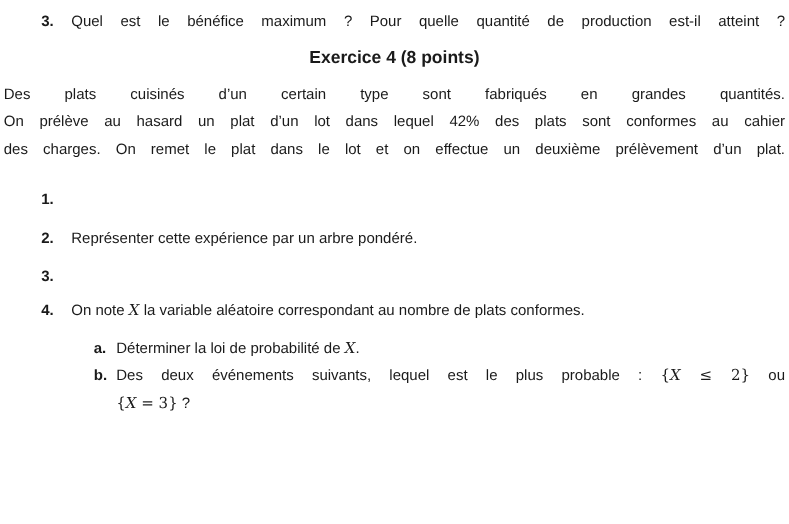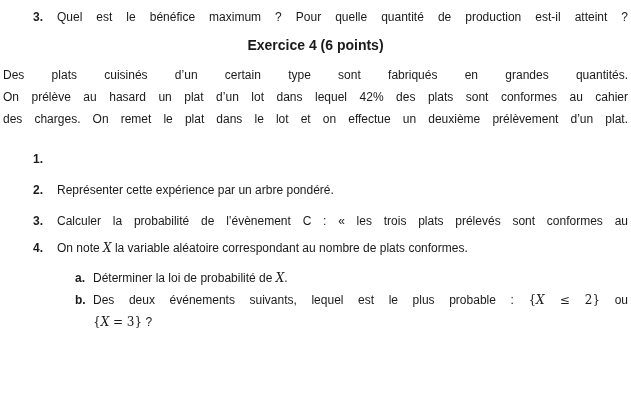--- a/index.html
+++ b/index.html
@@ -54,21 +54,21 @@
 
 <div class="doc">
 
   <div class="row top-row">
     <span class="marker">3.</span>
     <span class="body-txt">
         <span class="jl">Quel est le bénéfice maximum ? Pour quelle quantité de production est-il atteint ?</span>
       </span>
   </div>
 
-  <h2 class="title">Exercice 4 (6 points)</h2>
+  <h2 class="title">Exercice 4 (8 points)</h2>
 
   <div class="para">
     <span class="jl">Des plats cuisinés d’un certain type sont fabriqués en grandes quantités.</span>
     <span class="jl">On prélève au hasard un plat d’un lot dans lequel 42% des plats sont conformes au cahier</span>
     <span class="jl">des charges. On remet le plat dans le lot et on effectue un deuxième prélèvement d’un plat.</span>
   </div>
 
   <div class="row q q1">
     <span class="marker">1.</span>
     <span class="body-txt">
@@ -78,21 +78,20 @@
   <div class="row q q2">
     <span class="marker">2.</span>
     <span class="body-txt">
         <span class="ln">Représenter cette expérience par un arbre pondéré.</span>
       </span>
   </div>
 
   <div class="row q q3">
     <span class="marker">3.</span>
     <span class="body-txt">
-        <span class="jl">Calculer la probabilité de l’évènement C : « les trois plats prélevés sont conformes au</span>
       </span>
   </div>
 
   <div class="row q q4">
     <span class="marker">4.</span>
     <span class="body-txt">
         <span class="ln"><span>On note </span><span class="mvar">X</span><span> la variable aléatoire correspondant au nombre de plats conformes.</span></span>
       </span>
   </div>
 

